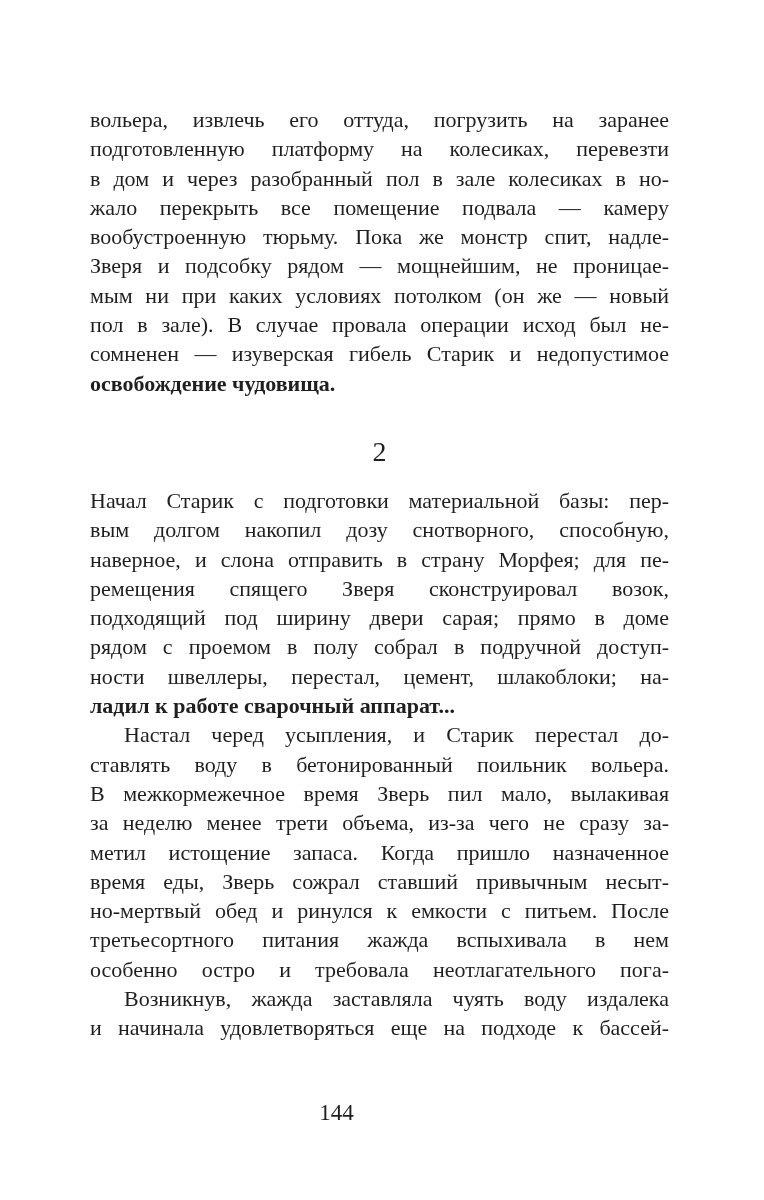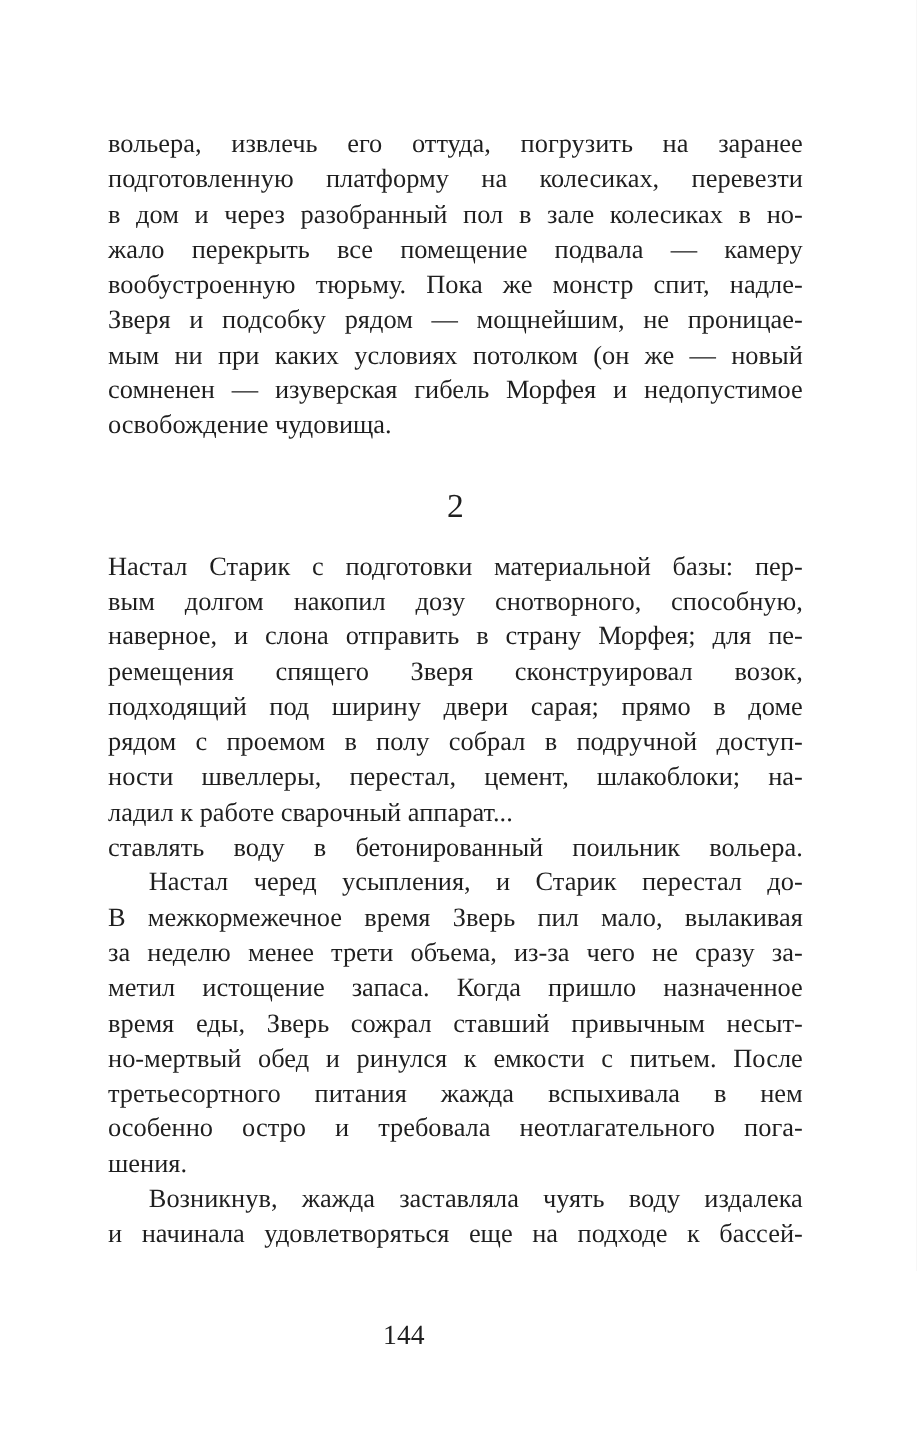--- a/index.html
+++ b/index.html
@@ -27,20 +27,21 @@
   }
   .paragraph { margin: 0; }
   .line {
     text-align: justify;
     text-align-last: justify;
     -moz-text-align-last: justify;
     white-space: normal;
   }
   .line.last {
     text-align-last: left;
+    font-weight: bold;
     -moz-text-align-last: left;
   }
   .line.indent {
     text-indent: 34px;
   }
   .section-heading {
     text-align: center;
     font-size: 28px;
     line-height: 36px;
     margin-top: 36px;
@@ -65,45 +66,45 @@
   <div class="text-block">
 
   <div class="paragraph">
         <div class="line">вольера, извлечь его оттуда, погрузить на заранее</div>
         <div class="line">подготовленную платформу на колесиках, перевезти</div>
         <div class="line">в дом и через разобранный пол в зале колесиках в но-</div>
         <div class="line">жало перекрыть все помещение подвала — камеру</div>
         <div class="line">вообустроенную тюрьму. Пока же монстр спит, надле-</div>
         <div class="line">Зверя и подсобку рядом — мощнейшим, не проницае-</div>
         <div class="line">мым ни при каких условиях потолком (он же — новый</div>
-        <div class="line">сомненен — изуверская гибель Морфея и недопустимое</div>
+        <div class="line">пол в зале). В случае провала операции исход был не-</div>
+        <div class="line">сомненен — изуверская гибель Старик и недопустимое</div>
         <div class="line last">освобождение чудовища.</div>
       </div>
       <div class="section-heading">2</div>
       <div class="paragraph">
-        <div class="line">Настал Старик с подготовки материальной базы: пер-</div>
+        <div class="line">Начал Старик с подготовки материальной базы: пер-</div>
         <div class="line">вым долгом накопил дозу снотворного, способную,</div>
         <div class="line">наверное, и слона отправить в страну Морфея; для пе-</div>
         <div class="line">ремещения спящего Зверя сконструировал возок,</div>
         <div class="line">подходящий под ширину двери сарая; прямо в доме</div>
         <div class="line">рядом с проемом в полу собрал в подручной доступ-</div>
         <div class="line">ности швеллеры, перестал, цемент, шлакоблоки; на-</div>
         <div class="line last">ладил к работе сварочный аппарат...</div>
       </div>
       <div class="paragraph">
+        <div class="line indent">Настал черед усыпления, и Старик перестал до-</div>
         <div class="line">ставлять воду в бетонированный поильник вольера.</div>
-        <div class="line indent">Настал черед усыпления, и Старик перестал до-</div>
         <div class="line">В межкормежечное время Зверь пил мало, вылакивая</div>
         <div class="line">за неделю менее трети объема, из-за чего не сразу за-</div>
         <div class="line">метил истощение запаса. Когда пришло назначенное</div>
         <div class="line">время еды, Зверь сожрал ставший привычным несыт-</div>
         <div class="line">но-мертвый обед и ринулся к емкости с питьем. После</div>
         <div class="line">третьесортного питания жажда вспыхивала в нем</div>
         <div class="line">особенно остро и требовала неотлагательного пога-</div>
-        <div class="line last">шения.</div>
       </div>
       <div class="paragraph">
         <div class="line indent">Возникнув, жажда заставляла чуять воду издалека</div>
         <div class="line">и начинала удовлетворяться еще на подходе к бассей-</div>
       </div>
     </div>
   <div class="page-number">144</div>
 </div>
 
 </body></html>

